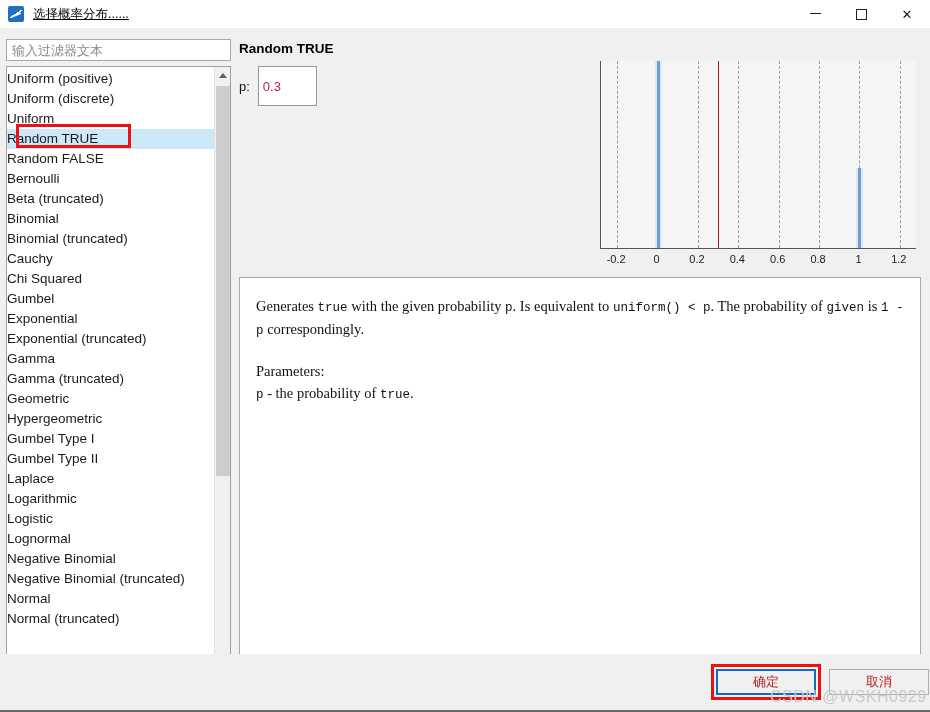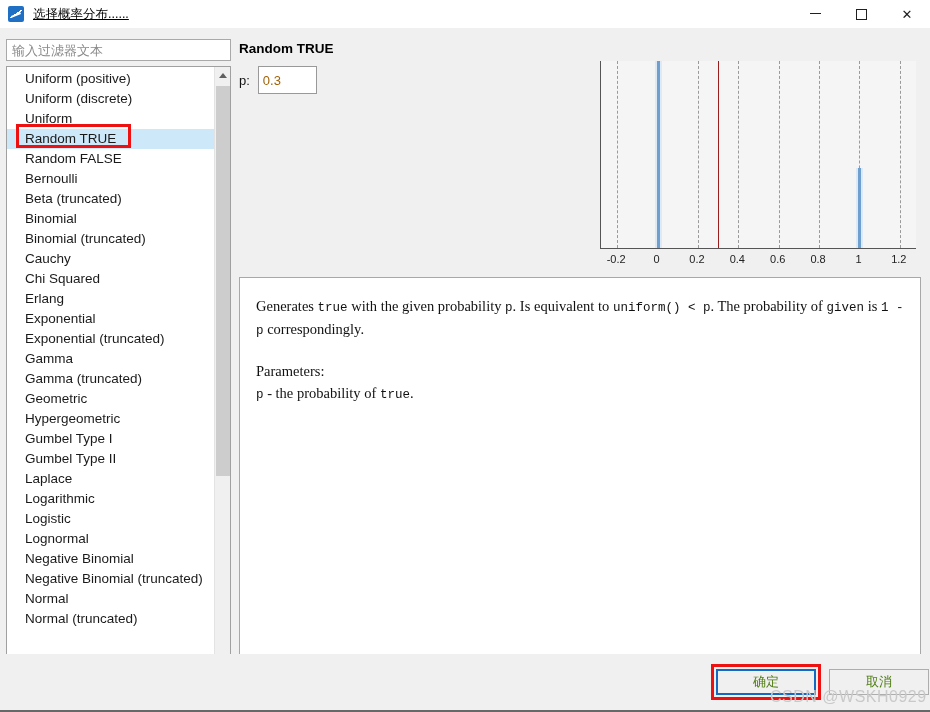--- a/index.html
+++ b/index.html
@@ -127,21 +127,20 @@
     position: absolute;
     left: 0; top: 0;
     width: 208px;
     height: 598px;
     padding-top: 2px;
     box-sizing: border-box;
   }
   .list-item {
     height: 20px;
     line-height: 20px;
-    padding-left: 18px;
     font-size: 13.5px;
     color: #1a1a1a;
     white-space: nowrap;
     box-sizing: border-box;
   }
   .list-item.selected {
     background: #cde8f9;
   }
 
   
@@ -202,27 +201,27 @@
     left: 239px; top: 38px;
     display: flex;
     align-items: center;
   }
   #param-label {
     font-size: 13px;
     color: #111111;
     margin-right: 8px;
   }
   #param-input {
-    width: 59px; height: 28px;
+    width: 59px; height: 40px;
     box-sizing: border-box;
     border: 1px solid #999999;
     background: #ffffff;
     font-family: "Liberation Sans", sans-serif;
     font-size: 13px;
-    color: #a16207;
+    color: #be185d;
     padding: 0 4px;
     outline: none;
   }
 
   
   #chart-wrap {
     position: absolute;
     left: 575px; top: 3px;
     width: 350px; height: 265px;
     background: #f0f0f0;
@@ -304,21 +303,21 @@
     background: #f0f0f0;
   }
   .dlg-btn {
     position: absolute;
     width: 100px; height: 26px;
     box-sizing: border-box;
     background: #f0f0f0;
     border: 1px solid #adadad;
     font-family: "Liberation Sans", sans-serif;
     font-size: 13px;
-    color: #4d7c0f;
+    color: #b91c1c;
     cursor: default;
     padding: 0;
   }
   #btn-ok {
     left: 716px; top: 15px;
     border: 2px solid #1669c1;
     background: #f0f0f0;
   }
   #btn-cancel {
     left: 829px; top: 15px;
@@ -378,21 +377,21 @@
         <div class="list-item">Uniform (discrete)</div>
         <div class="list-item">Uniform</div>
         <div class="list-item selected">Random TRUE</div>
         <div class="list-item">Random FALSE</div>
         <div class="list-item">Bernoulli</div>
         <div class="list-item">Beta (truncated)</div>
         <div class="list-item">Binomial</div>
         <div class="list-item">Binomial (truncated)</div>
         <div class="list-item">Cauchy</div>
         <div class="list-item">Chi Squared</div>
-        <div class="list-item">Erlang</div>
+        <div class="list-item">Gumbel</div>
         <div class="list-item">Exponential</div>
         <div class="list-item">Exponential (truncated)</div>
         <div class="list-item">Gamma</div>
         <div class="list-item">Gamma (truncated)</div>
         <div class="list-item">Geometric</div>
         <div class="list-item">Hypergeometric</div>
         <div class="list-item">Gumbel Type I</div>
         <div class="list-item">Gumbel Type II</div>
         <div class="list-item">Laplace</div>
         <div class="list-item">Logarithmic</div>

